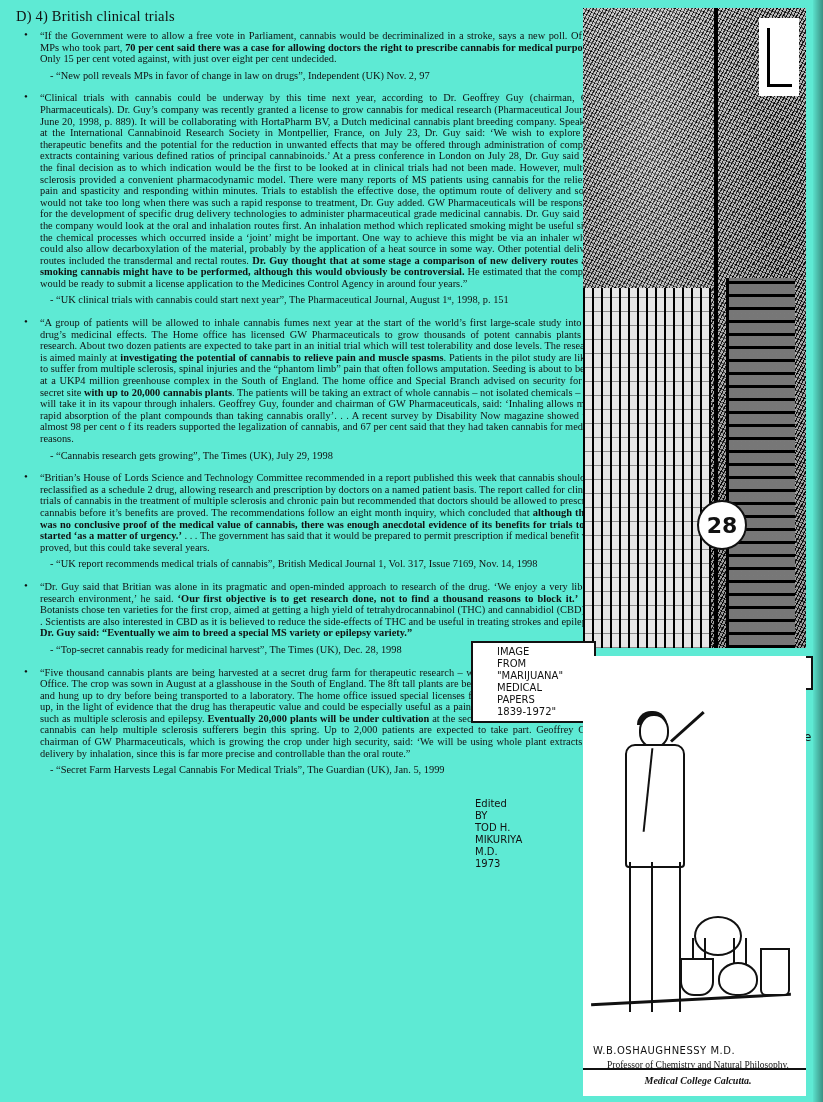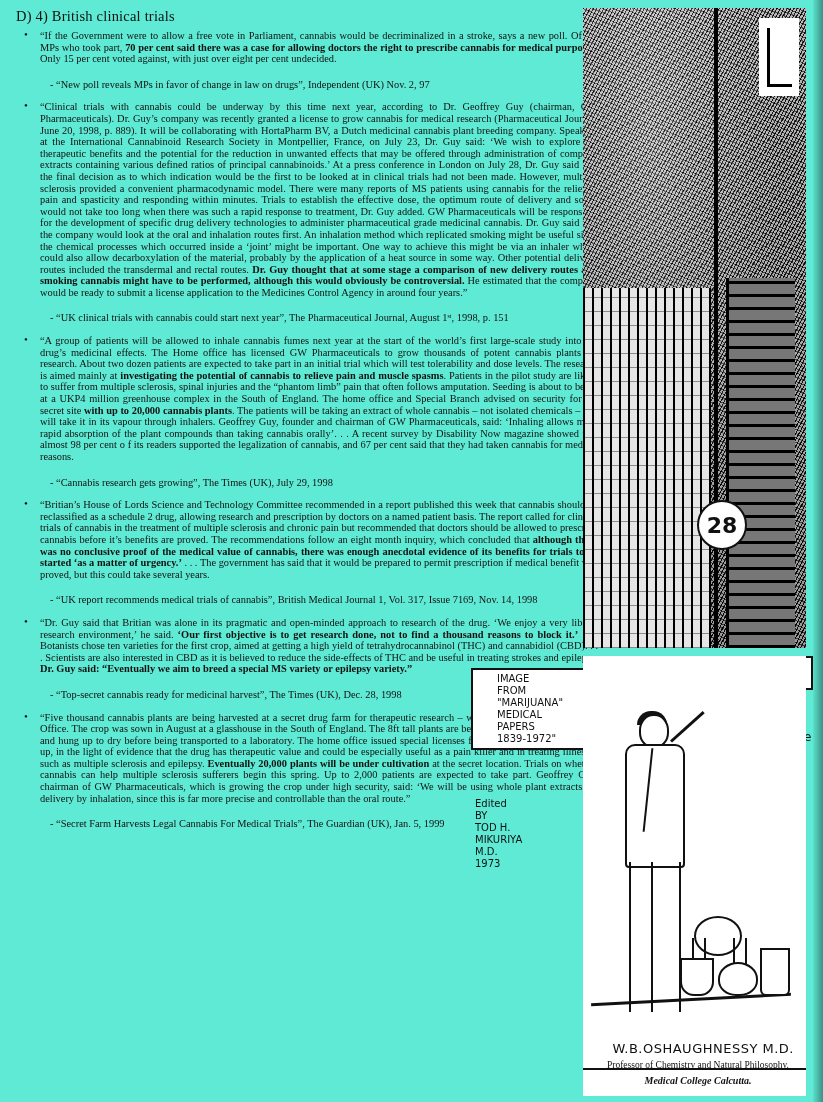--- a/index.html
+++ b/index.html
@@ -51,21 +51,21 @@
   }
   .bullet:before {
     content: "\2022";
     position: absolute;
     left: 6px;
     top: -1px;
     font-size: 11px;
   }
   .cite {
     display: block;
-    margin-top: 14px;
+    margin-top: 5px;
     text-indent: 10px;
   }
   b { font-weight: bold; }
 
   
   .art {
     position: absolute;
     right: 10px;
     top: 8px;
     width: 230px;
@@ -240,26 +240,26 @@
     line-height: 12px;
     color: #111;
   }
   .boxed {
     border: 2px solid #111;
     padding: 3px 5px;
     background: #fff;
   }
   .caption-name {
     position: absolute;
-    left: 1px;
+    left: 10px;
     bottom: 40px;
     width: 210px;
-    text-align: right;
+    text-align: left;
     font-family: "DejaVu Sans", sans-serif;
-    font-size: 13px;
+    font-size: 10px;
     letter-spacing: .5px;
   }
   .caption-sub {
     position: absolute;
     left: 10px;
     bottom: 26px;
     width: 210px;
     text-align: center;
     font-family: "Liberation Serif", serif;
     font-size: 9.5px;
@@ -311,21 +311,21 @@
 
     <div class="photo">
       <div class="frameline"></div>
       <div class="skybit"></div>
       <div class="wall"></div>
       <div class="door"></div>
     </div>
 
     <div class="circle-num">28</div>
 
-    <div class="hand-label boxed" style="left:-112px; top:660px; width:92px;padding-left:24px;">
+    <div class="hand-label boxed" style="left:-112px; top:633px; width:92px;padding-left:24px;">
       <div>IMAGE</div>
       <div>FROM</div>
       <div>"MARIJUANA"</div>
       <div>MEDICAL</div>
       <div>PAPERS</div>
       <div>1839-1972"</div>
     </div>
 
     <div class="hand-label" style="left:-108px; top:790px; width:70px;">
       <div>Edited</div>

